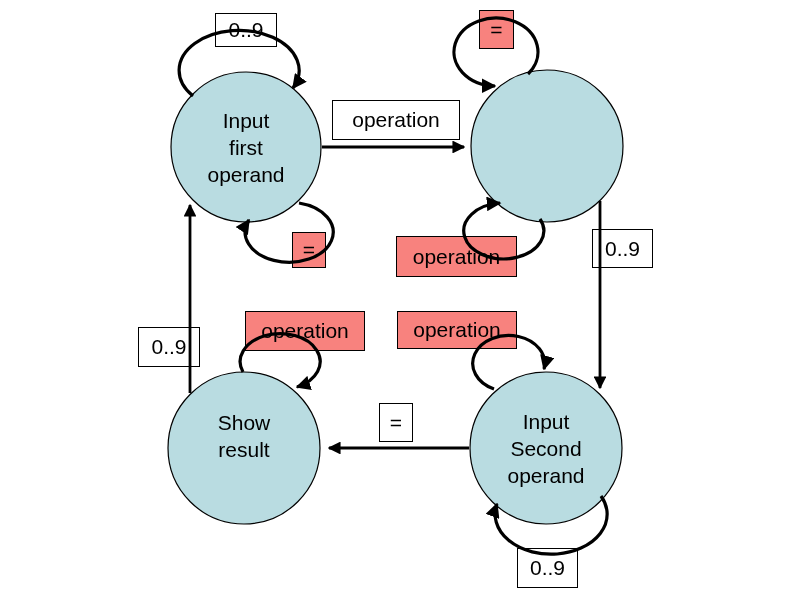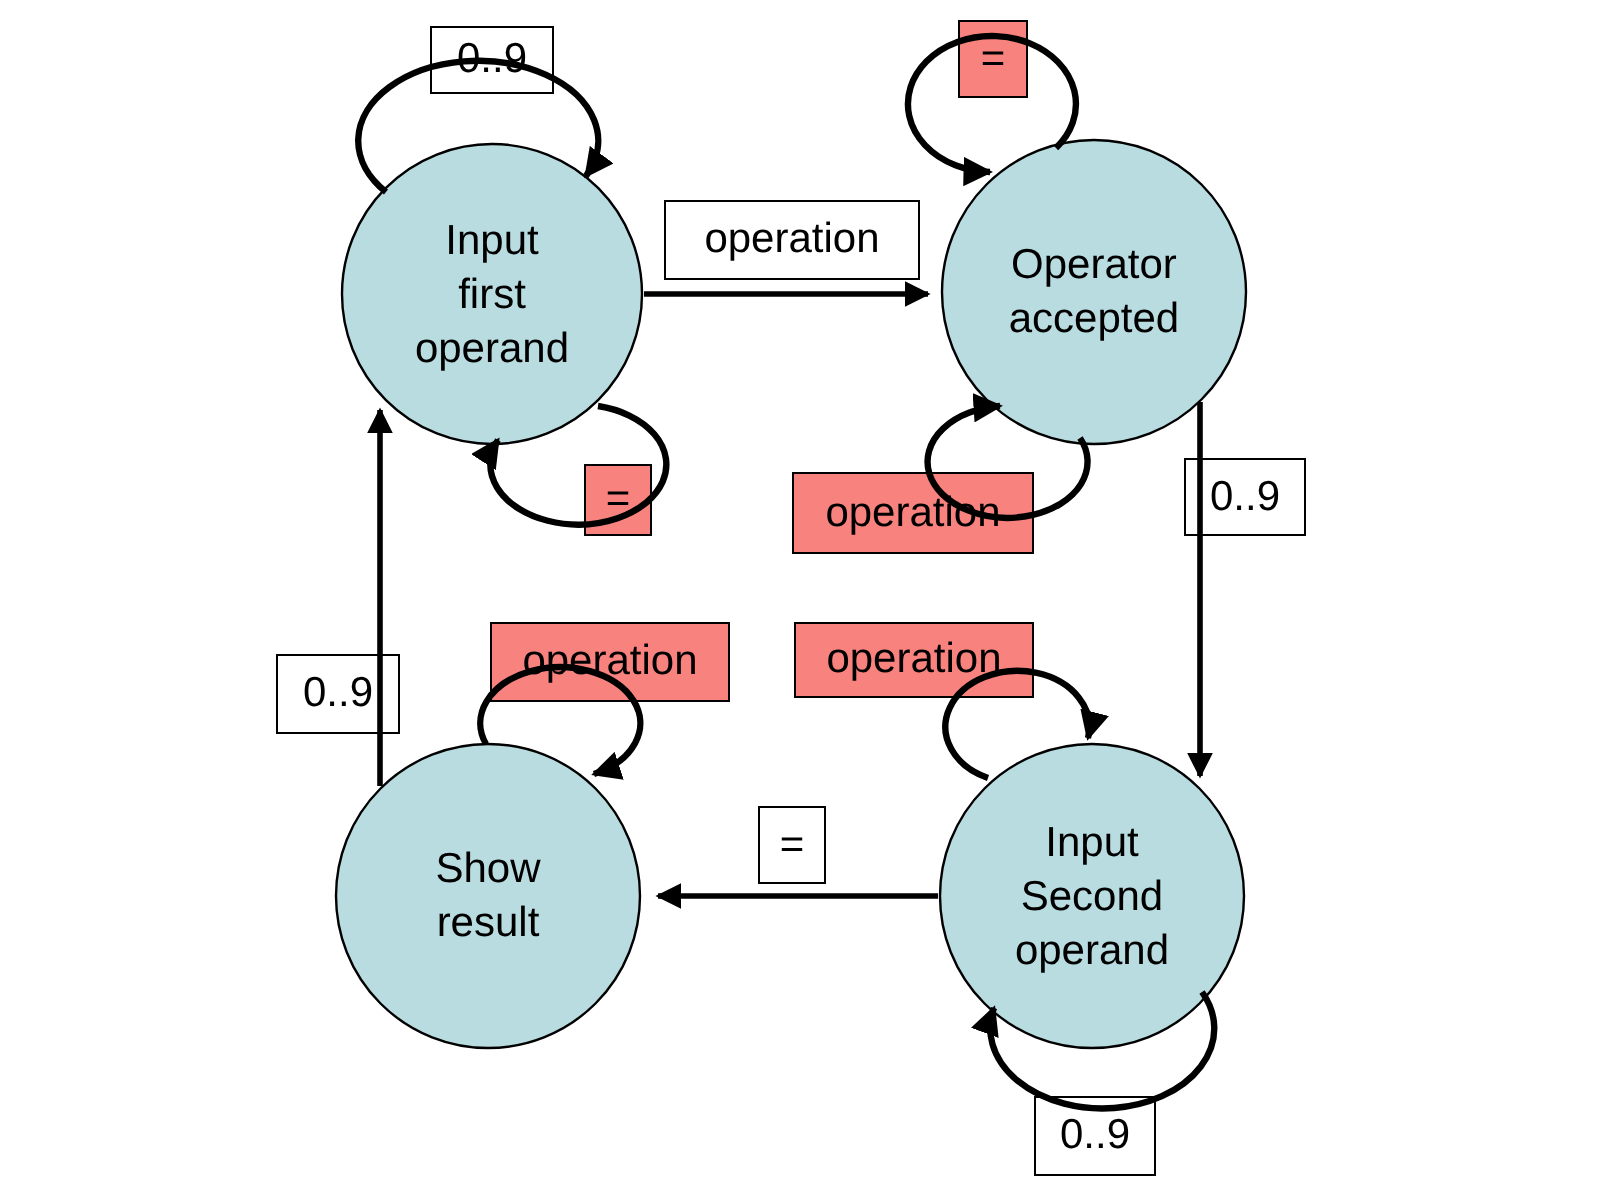--- a/index.html
+++ b/index.html
@@ -38,21 +38,21 @@
     justify-content: center;
     text-align: center;
     font-size: 21px;
     line-height: 27px;
     color: #000000;
     white-space: pre-line;
   }
   
   .sl-a { left: 176px; top: 106px; width: 140px; height: 82px; }
   .sl-b { left: 477px; top: 119px; width: 140px; height: 54px; }
-  .sl-c { left: 174px; top: 421px; width: 140px; height: 54px; }
+  .sl-c { left: 174px; top: 409px; width: 140px; height: 54px; }
   .sl-d { left: 476px; top: 407px; width: 140px; height: 82px; }
   
   .lb-1  { left: 215px; top: 13px;  width: 62px;  height: 34px; }
   .lb-2  { left: 479px; top: 10px;  width: 35px;  height: 39px; }
   .lb-3  { left: 332px; top: 100px; width: 128px; height: 40px; }
   .lb-4  { left: 292px; top: 232px; width: 34px;  height: 36px; }
   .lb-5  { left: 396px; top: 236px; width: 121px; height: 41px; }
   .lb-6  { left: 245px; top: 311px; width: 120px; height: 40px; }
   .lb-7  { left: 397px; top: 311px; width: 120px; height: 38px; }
   .lb-8  { left: 138px; top: 327px; width: 62px;  height: 40px; }
@@ -99,21 +99,19 @@
     <path d="M 528,74 A 42,34 0 1 0 495,86" stroke="#000000" stroke-width="3.2" fill="none" marker-end="url(#arrow)"></path>
     <path d="M 540,219 A 40,28 0 1 1 500,203" stroke="#000000" stroke-width="3.2" fill="none" marker-end="url(#arrow)"></path>
     <path d="M 243,372 A 40,28 0 1 1 297,387" stroke="#000000" stroke-width="3.2" fill="none" marker-end="url(#arrow)"></path>
     <path d="M 494,389 A 36,28 0 1 1 544,369" stroke="#000000" stroke-width="3.2" fill="none" marker-end="url(#arrow)"></path>
     <path d="M 601,496 A 56,40 0 1 1 497,504" stroke="#000000" stroke-width="3.2" fill="none" marker-end="url(#arrow)"></path>
   </svg>
 
   <div class="state-label sl-a">Input
 first
 operand</div>
-  <div class="state-label sl-b">Operator
-accepted</div>
   <div class="state-label sl-c">Show
 result</div>
   <div class="state-label sl-d">Input
 Second
 operand</div>
 
 </div>
 
 </body></html>

